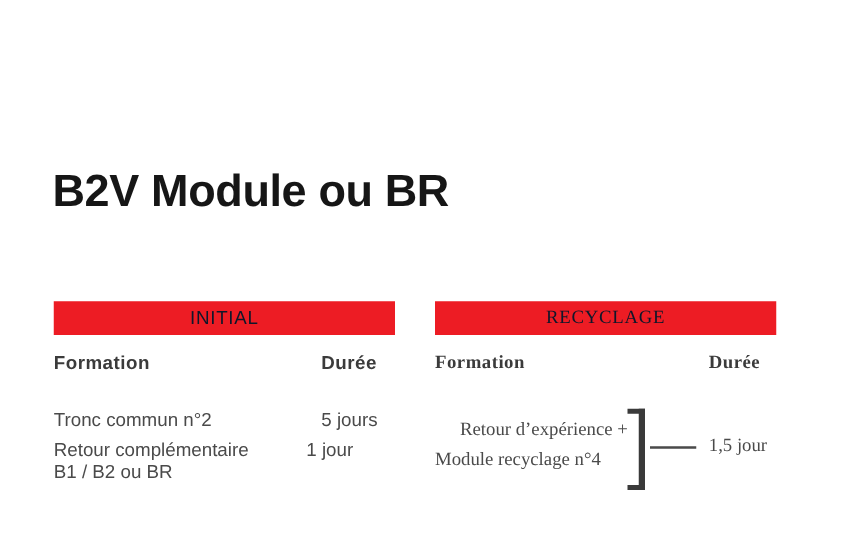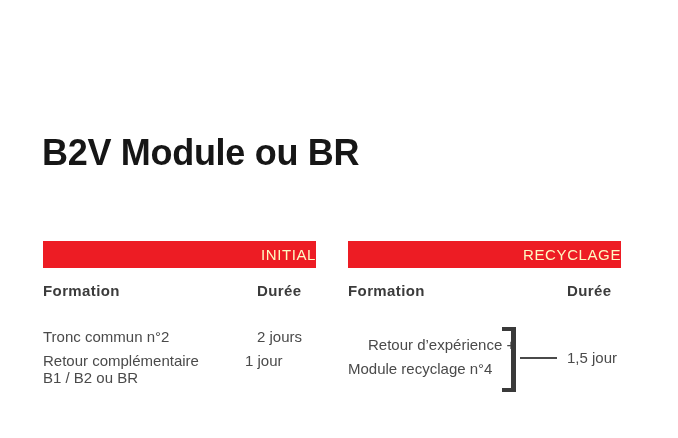--- a/index.html
+++ b/index.html
@@ -27,30 +27,30 @@
     font-size: 36px;
     font-weight: 800;
     line-height: 1.2;
     color: var(--title-text, #161616);
     white-space: nowrap;
     letter-spacing: -0.3px;
   }
   
   .table { position: absolute; top: 241px; height: 170px; }
   .table-initial   { left: 43px;  width: 273px; }
-  .table-recyclage { left: 348px; width: 300px; }
+  .table-recyclage { left: 348px; width: 300px; font-family: Liberation Serif, serif; }
   .banner {
     position: absolute;
     left: 0; top: 0;
     width: 273px; height: 27px;
     background: var(--accent-red, #ED1C24);
-    color: #fef9c3;
+    color: #0f172a;
     font-size: 15px;
     line-height: 27px;
-    text-align: right;
+    text-align: center;
     letter-spacing: 0.6px;
   }
   .col-head {
     position: absolute;
     top: 41px;
     font-size: 15px;
     font-weight: 700;
     letter-spacing: 0.4px;
     color: var(--column-header-text, #3B3B3B);
     white-space: nowrap;
@@ -94,21 +94,21 @@
 <div class="canvas">
 
   <div class="title-line2">B2V Module ou BR</div>
 
   <section class="table table-initial">
     <div class="banner">INITIAL</div>
     <span class="col-head head-formation">Formation</span>
     <span class="col-head head-duree">Durée</span>
 
     <span class="cell r1-formation">Tronc commun n°2</span>
-    <span class="cell r1-duree">2 jours</span>
+    <span class="cell r1-duree">5 jours</span>
 
     <span class="cell r2-formation"><span>Retour complémentaire</span><br><span>B1 / B2 ou BR</span></span>
     <span class="cell r2-duree">1 jour</span>
   </section>
 
   <section class="table table-recyclage">
     <div class="banner">RECYCLAGE</div>
     <span class="col-head head-formation">Formation</span>
     <span class="col-head head-duree">Durée</span>
 

